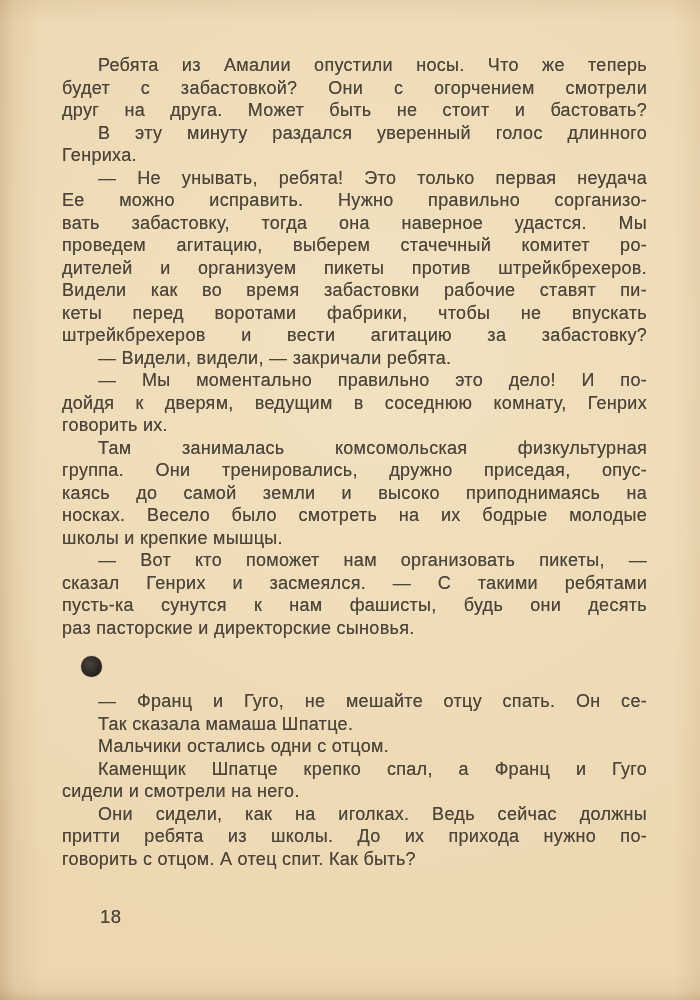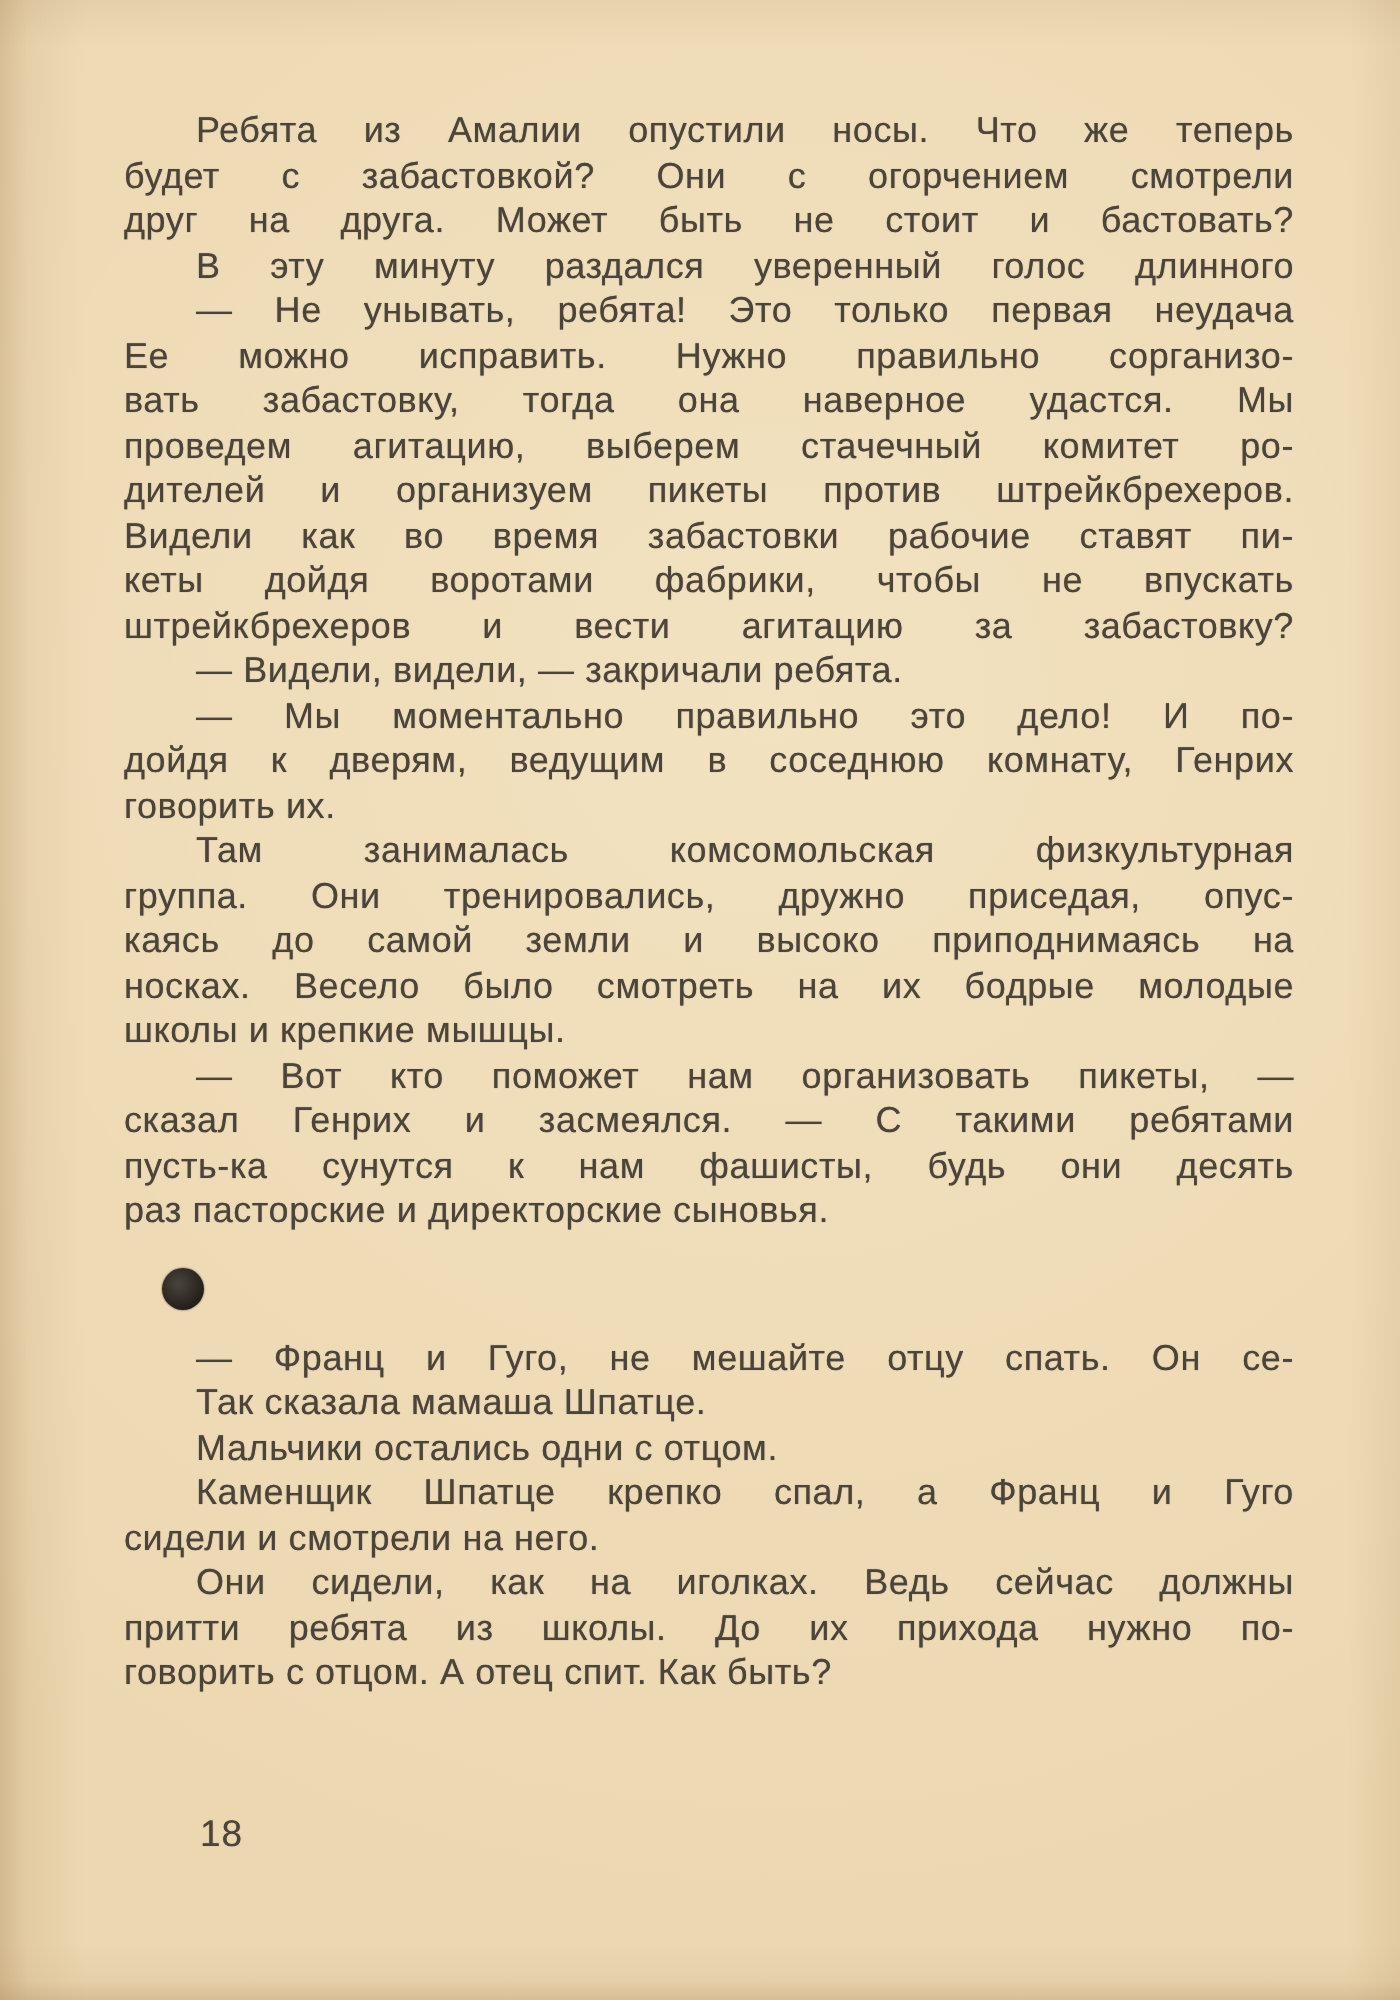--- a/index.html
+++ b/index.html
@@ -49,30 +49,31 @@
   <div class="text-block">
 
     <div>
       <div class="ln first">Ребята из Амалии опустили носы. Что же теперь</div>
       <div class="ln">будет с забастовкой? Они с огорчением смотрели</div>
       <div class="ln">друг на друга. Может быть не стоит и бастовать?</div>
     </div>
 
     <div>
       <div class="ln first">В эту минуту раздался уверенный голос длинного</div>
+      <div class="ln end">Генриха.</div>
     </div>
 
     <div>
       <div class="ln first">— Не унывать, ребята! Это только первая неудача</div>
       <div class="ln">Ее можно исправить. Нужно правильно сорганизо-</div>
       <div class="ln">вать забастовку, тогда она наверное удастся. Мы</div>
       <div class="ln">проведем агитацию, выберем стачечный комитет ро-</div>
       <div class="ln">дителей и организуем пикеты против штрейкбрехеров.</div>
       <div class="ln">Видели как во время забастовки рабочие ставят пи-</div>
-      <div class="ln">кеты дойдя воротами фабрики, чтобы не впускать</div>
+      <div class="ln">кеты перед воротами фабрики, чтобы не впускать</div>
       <div class="ln">штрейкбрехеров и вести агитацию за забастовку?</div>
     </div>
 
     <div>
       <div class="ln first end">— Видели, видели, — закричали ребята.</div>
     </div>
 
     <div>
       <div class="ln first">— Мы моментально правильно это дело! И по-</div>
       <div class="ln">дойдя к дверям, ведущим в соседнюю комнату, Генрих</div>

